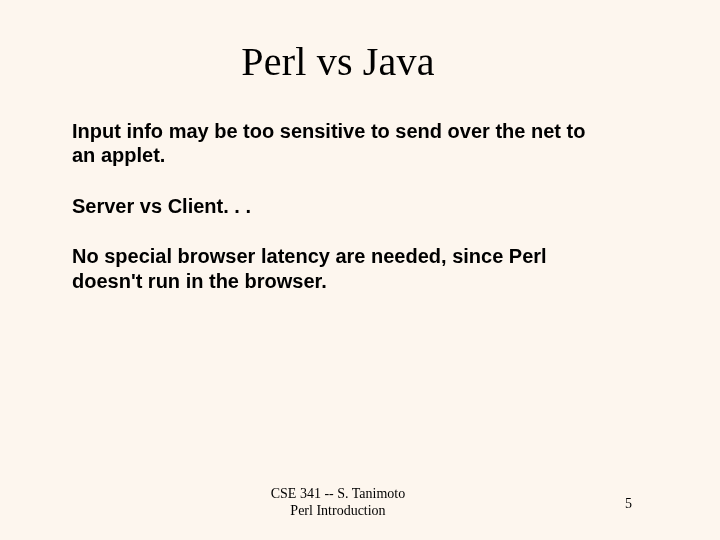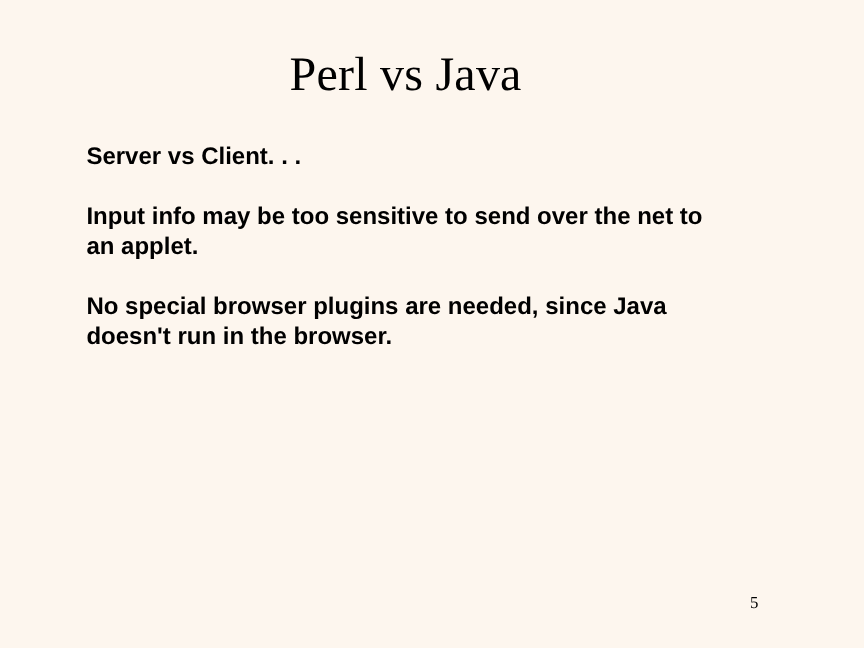--- a/index.html
+++ b/index.html
@@ -49,21 +49,25 @@
   }
 </style>
 </head>
 <body>
 
 <div class="slide">
 
   <h1 class="title">Perl vs Java</h1>
 
   <div class="body-text">
+    <p>Input info may be too sensitive to send over the net to an applet.</p>
     <p>Server vs Client. . .</p>
-    <p>Input info may be too sensitive to send over the net to an applet.</p>
-    <p>No special browser plugins are needed, since Java doesn't run in the browser.</p>
+    <p>No special browser latency are needed, since Perl doesn't run in the browser.</p>
   </div>
 
+  <div class="footer-center">
+    <div>CSE 341 -- S. Tanimoto</div>
+    <div>Perl Introduction</div>
+  </div>
 
   <div class="footer-page">5</div>
 
 </div>
 
 </body></html>

